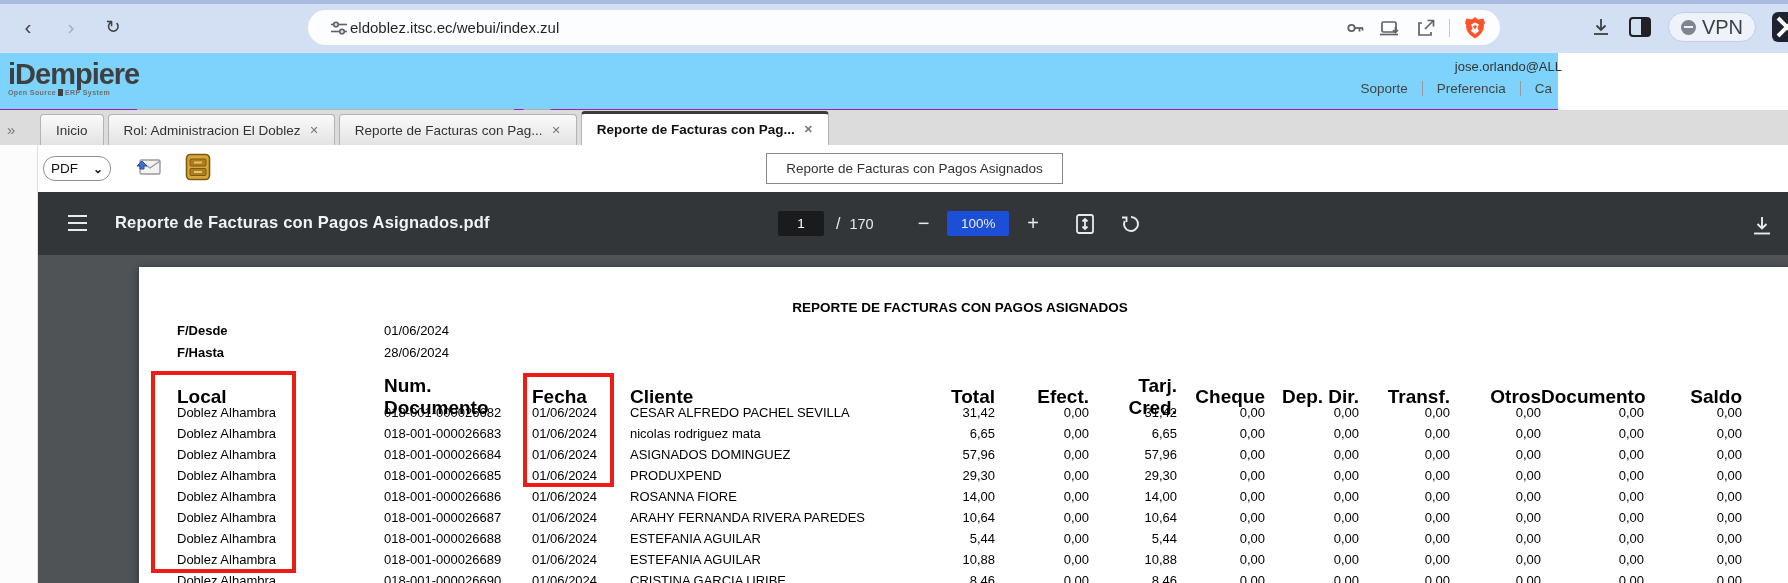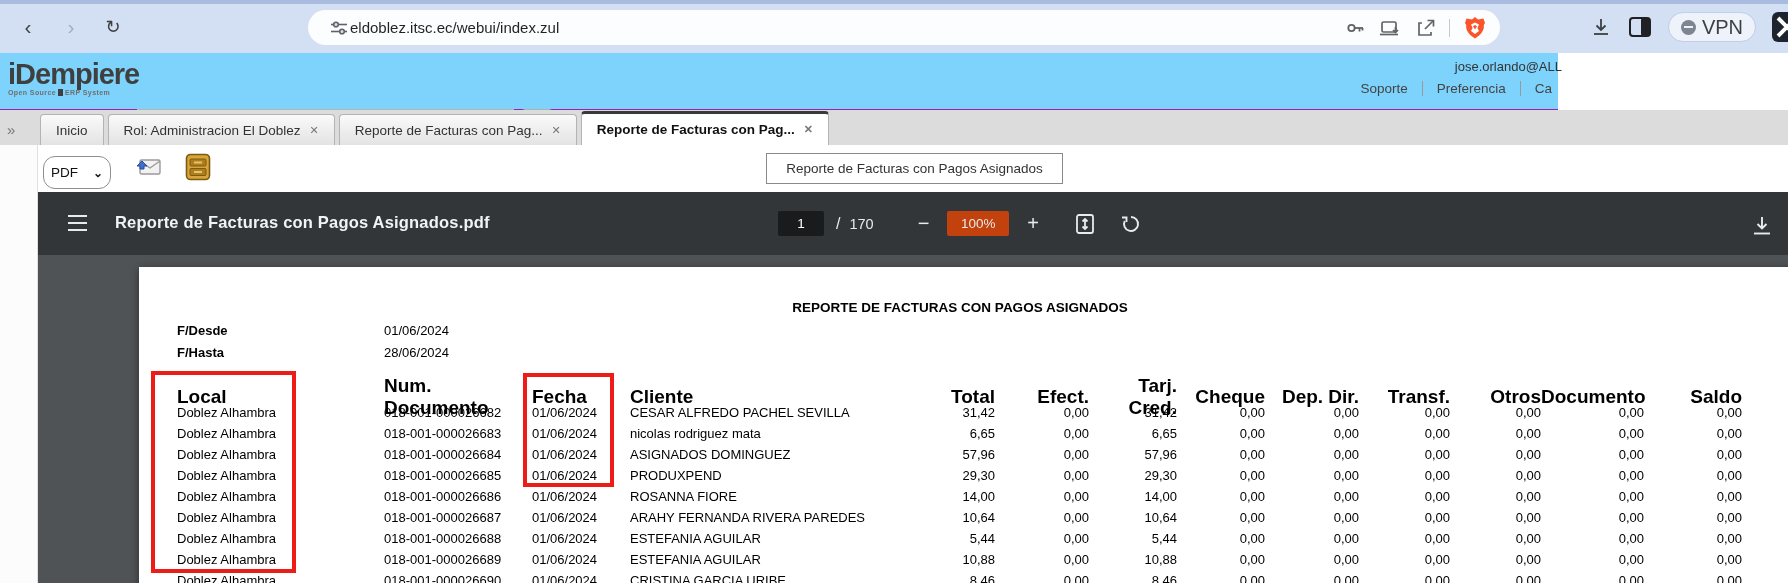--- a/index.html
+++ b/index.html
@@ -39,38 +39,38 @@
 
   
   .tab-bar { position:absolute; left:0; top:110px; width:1788px; height:35px; background:#dcdcdc; display:flex; align-items:flex-end; padding-left:40px; }
   .collapse-arrow { position:absolute; left:7px; bottom:7px; font-size:15px; color:#777; cursor:pointer; }
   .tab { height:31px; display:flex; align-items:center; padding:0 15px; margin-right:4px; background:linear-gradient(#fafafa,#e3e3e3); border:1px solid #b3b3b3; border-bottom:none; border-radius:4px 4px 0 0; font-size:13.5px; color:#333; cursor:pointer; white-space:nowrap; }
   .tab .close { margin-left:9px; font-size:11px; color:#777; cursor:pointer; }
   .tab.active { background:#fff; border-top:3px solid #3a3a3a; font-weight:bold; height:34px; color:#111; }
 
   
   .report-toolbar { position:absolute; left:0; top:145px; width:1788px; height:47px; background:#fff; }
-  .format-select { position:absolute; left:43px; top:11px; width:68px; height:33px; border:1px solid #8f8f8f; border-radius:12px; background:#fff; display:flex; align-items:center; justify-content:space-between; padding:0 7px; font-size:13.5px; color:#111; cursor:pointer; }
+  .format-select { position:absolute; left:43px; top:11px; width:68px; height:25px; border:1px solid #8f8f8f; border-radius:12px; background:#fff; display:flex; align-items:center; justify-content:space-between; padding:0 7px; font-size:13.5px; color:#111; cursor:pointer; }
   .format-select .caret { font-size:12px; font-weight:bold; }
   .tb-icon { position:absolute; top:8px; width:30px; height:30px; cursor:pointer; }
   .window-title-box { position:absolute; left:766px; top:8px; width:297px; height:31px; border:1px solid #8a8a8a; background:#fff; display:flex; align-items:center; justify-content:center; font-size:13.5px; color:#333; }
 
   
   .west-strip { position:absolute; left:0; top:145px; width:38px; bottom:0; background:#fcfcfc; border-right:1px solid #e0e0e0; }
 
   
   .pdf-header { position:absolute; left:38px; top:192px; right:0; height:63px; background:#323639; color:#f1f3f4; }
   .hamburger { position:absolute; left:30px; top:23px; width:19px; height:16px; display:flex; flex-direction:column; justify-content:space-between; cursor:pointer; }
   .hamburger i { display:block; height:2px; background:#e8eaed; }
   .pdf-title { position:absolute; left:77px; top:21px; font-size:16.5px; font-weight:bold; letter-spacing:.2px; }
   .pdf-controls { position:absolute; left:740px; top:19px; height:25px; display:flex; align-items:center; color:#e8eaed; font-size:14.5px; }
   .page-box { width:46px; height:25px; background:#191b1c; border-radius:2px; display:flex; align-items:center; justify-content:center; color:#fff; font-size:13.5px; cursor:text; }
   .page-sep { margin:0 9px 0 12px; font-size:16px; }
   .zoom-minus { margin-left:44px; font-size:20px; cursor:pointer; }
-  .zoom-box { width:62px; height:25px; background:#c2410c; border-radius:2px; display:flex; align-items:center; justify-content:center; font-size:13.5px; margin:0 18px; cursor:text; }
+  .zoom-box { width:62px; height:25px; background:#1d4ed8; border-radius:2px; display:flex; align-items:center; justify-content:center; font-size:13.5px; margin:0 18px; cursor:text; }
   .zoom-plus { font-size:20px; cursor:pointer; }
   .hdr-icon { margin-left:34px; cursor:pointer; display:flex; align-items:center; }
   .pdf-download { position:absolute; right:14px; top:22px; cursor:pointer; }
 
   .pdf-body { position:absolute; left:38px; top:255px; right:0; bottom:0; background:#4f5356; overflow:hidden; }
   .page { position:absolute; left:101px; top:12px; width:1700px; height:620px; background:#fff; box-shadow:0 2px 8px rgba(0,0,0,.45); }
 
   
   .report-title { position:absolute; left:38px; top:33px; width:1566px; text-align:center; font-size:13.5px; font-weight:bold; color:#000; }
   .filter-row { position:absolute; left:38px; height:16px; font-size:13px; color:#000; display:flex; }

